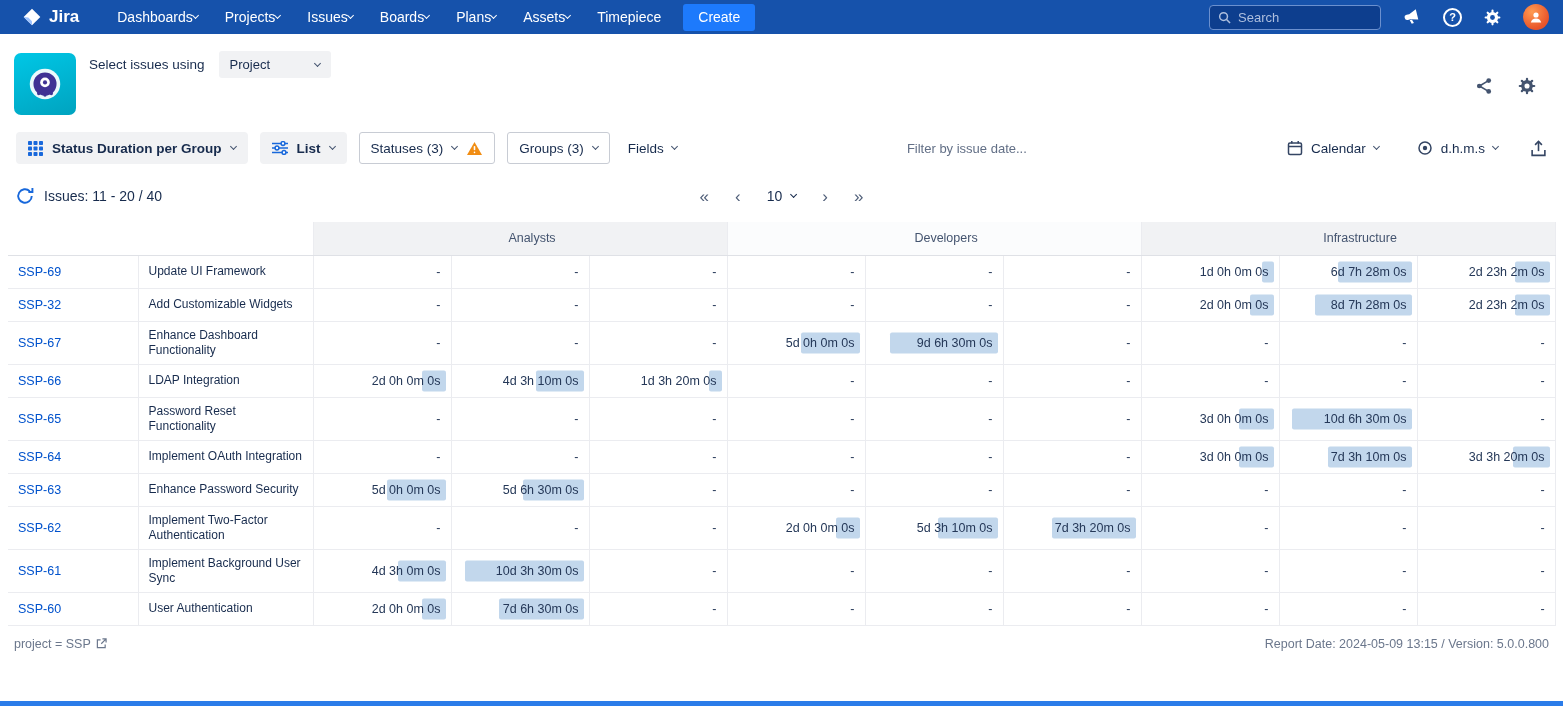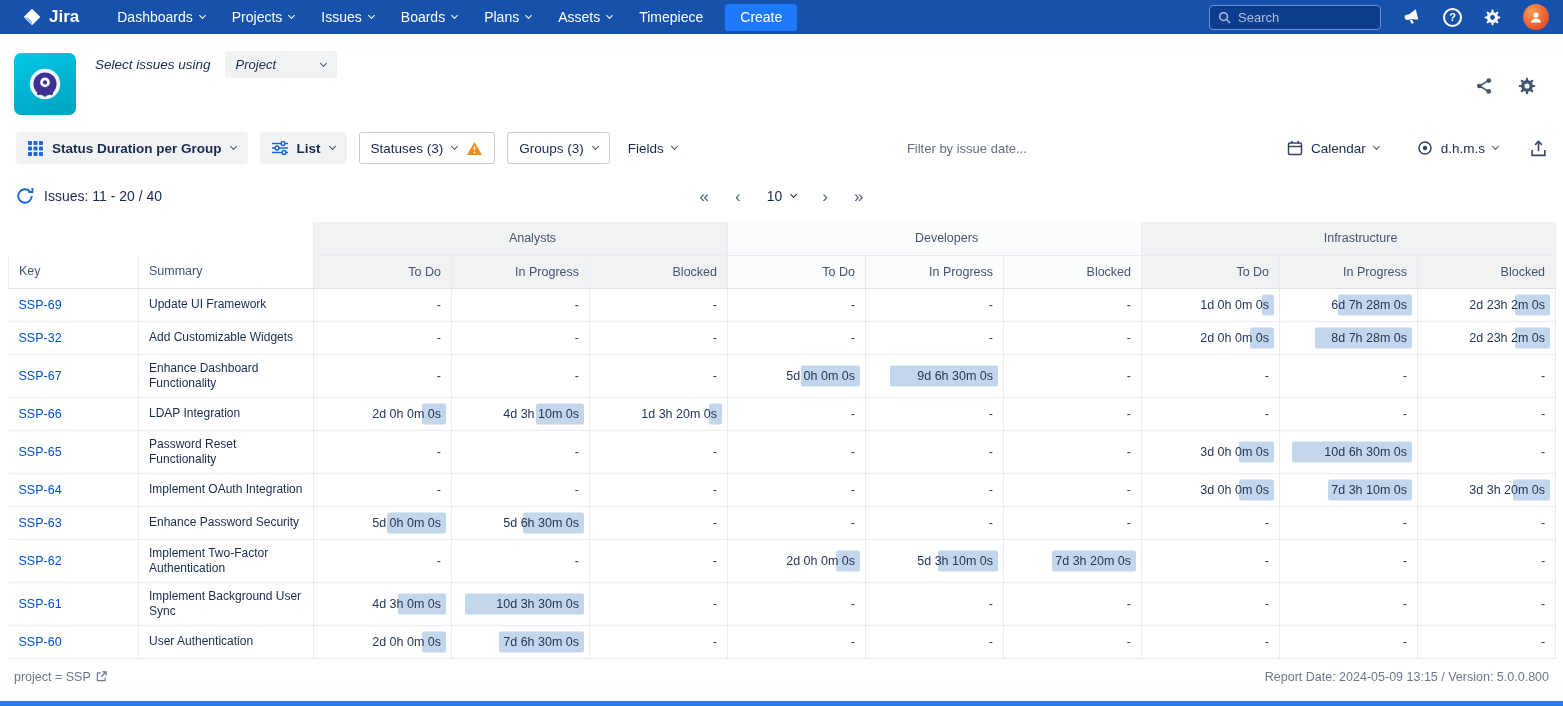--- a/index.html
+++ b/index.html
@@ -5,35 +5,35 @@
   * { box-sizing: border-box; margin: 0; padding: 0; }
   html,body { width:1563px; height:706px; }
   body {
     font-family: "Liberation Sans", sans-serif;
     background:#fff; color:#172B4D; overflow:hidden; position:relative;
   }
   
   .topnav { height:34px; background:#1652ab; display:flex; align-items:center; padding:0 14px; color:#fff; }
   .brand { display:flex; align-items:center; gap:7px; font-size:17px; font-weight:bold; margin:0 38px 0 8px; cursor:pointer; }
   .navitems { display:flex; align-items:center; gap:27px; }
-  .navitem { font-size:14px; display:flex; align-items:center; gap:7px; cursor:pointer; white-space:nowrap;justify-content:flex-end; }
+  .navitem { font-size:14px; display:flex; align-items:center; cursor:pointer; white-space:nowrap;justify-content:flex-end; }
   .chev { width:5px; height:5px; border-right:1.6px solid currentColor; border-bottom:1.6px solid currentColor; transform:rotate(45deg); margin-top:-3px; flex:none; }
   .create-btn { background:#1d7afc; color:#fff; border:none; border-radius:3px; height:27px; padding:0 15px; font-size:14px; margin-left:22px; cursor:pointer; font-family:inherit; }
   .nav-right { margin-left:auto; display:flex; align-items:center; gap:21px; }
   .searchbox { width:172px; height:25px; background:#0d3e8e; border:1px solid #6b90cf; border-radius:4px; display:flex; align-items:center; padding:0 8px; gap:7px; }
   .searchbox input { background:transparent; border:none; outline:none; color:#e6edf7; font-size:13px; width:100%; font-family:inherit; }
   .searchbox input::placeholder { color:#aebfde; }
   .help-icon { width:19px; height:19px; border:2px solid #fff; border-radius:50%; display:flex; align-items:center; justify-content:center; font-size:11px; font-weight:bold; color:#fff; cursor:pointer; }
   .avatar { width:26px; height:26px; border-radius:50%; background:radial-gradient(circle at 35% 30%, #ff9b52, #e8542a 70%); display:flex; align-items:center; justify-content:center; cursor:pointer; }
   .iconbtn { cursor:pointer; display:flex; align-items:center; }
 
   
   .appheader { height:92px; padding:12px 16px 0 14px; display:flex; background:#fff; }
   .appicon { width:62px; height:62px; border-radius:7px; background:linear-gradient(160deg,#00c7e6,#00a3bf); margin-top:7px; flex:none; display:flex; align-items:center; justify-content:center; }
-  .appcontrols { margin-left:19px; display:flex; flex-direction:column; gap:26px; padding-top:5px;font-style:italic; }
+  .appcontrols { margin-left:13px; display:flex; flex-direction:column; gap:26px; padding-top:5px; }
   .selectrow { display:flex; align-items:center; gap:14px; }
   .selectlabel { font-size:13.5px; color:#172B4D; }
   .dropdown { background:#f1f2f4; border-radius:3px; display:flex; align-items:center; justify-content:space-between; padding:0 11px; font-size:13px; color:#172B4D; cursor:pointer; }
   .dd-mode { width:112px; height:27px; }
   .dd-project { width:370px; height:28px; }
   .dropdown .chev { color:#44546F; }
   .header-icons { margin-left:auto; display:flex; align-items:center; gap:24px; color:#44546F; padding-right:10px; }
 
   
   .toolbar { height:44px; display:flex; align-items:center; padding:0 16px; gap:12px; background:#fff; }
@@ -334,33 +334,20 @@
         <col style="width:138px">
         <col style="width:138px">
     </colgroup>
     <thead>
       <tr>
         <th class="plain" colspan="2"></th>
         <th class="grp ga" colspan="3">Analysts</th>
         <th class="grp gd" colspan="3">Developers</th>
         <th class="grp gi" colspan="3">Infrastructure</th>
       </tr>
-      <tr>
-        <th class="colh left">Key</th>
-        <th class="colh left">Summary</th>
-        <th class="colh ga">To Do</th>
-        <th class="colh ga">In Progress</th>
-        <th class="colh ga">Blocked</th>
-        <th class="colh gd">To Do</th>
-        <th class="colh gd">In Progress</th>
-        <th class="colh gd">Blocked</th>
-        <th class="colh gi">To Do</th>
-        <th class="colh gi">In Progress</th>
-        <th class="colh gi">Blocked</th>
-      </tr>
     </thead>
     <tbody>
         <tr>
           <td class="keycell"><a class="keylink" href="#">SSP-69</a></td>
           <td class="sumcell">Update UI Framework</td>
           <td class="dur"><span class="val">-</span></td>
           <td class="dur"><span class="val">-</span></td>
           <td class="dur"><span class="val">-</span></td>
           <td class="dur"><span class="val">-</span></td>
           <td class="dur"><span class="val">-</span></td>

